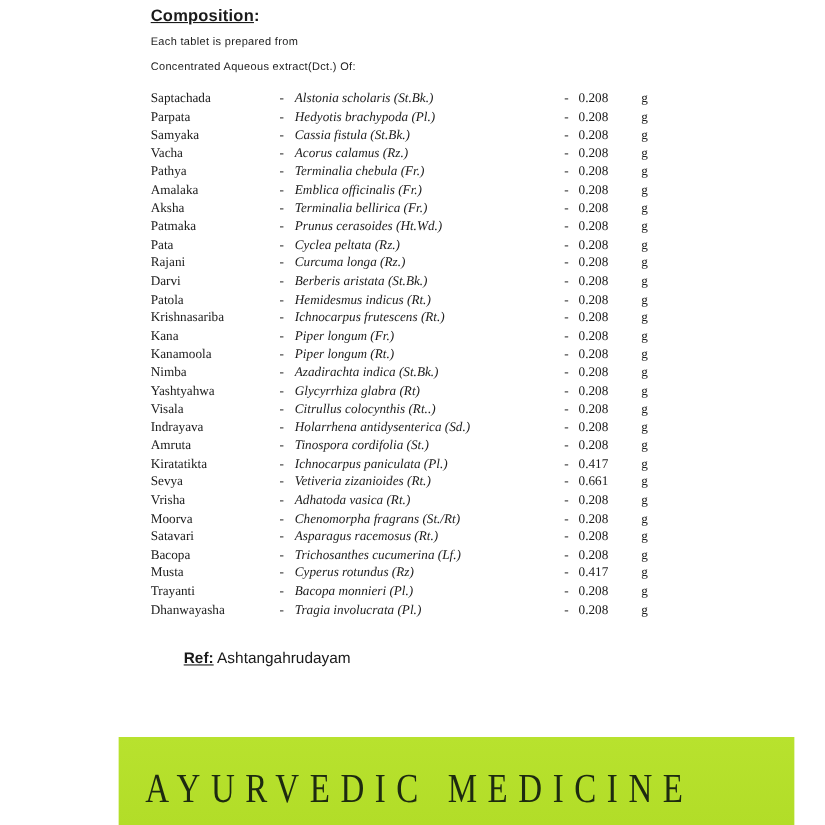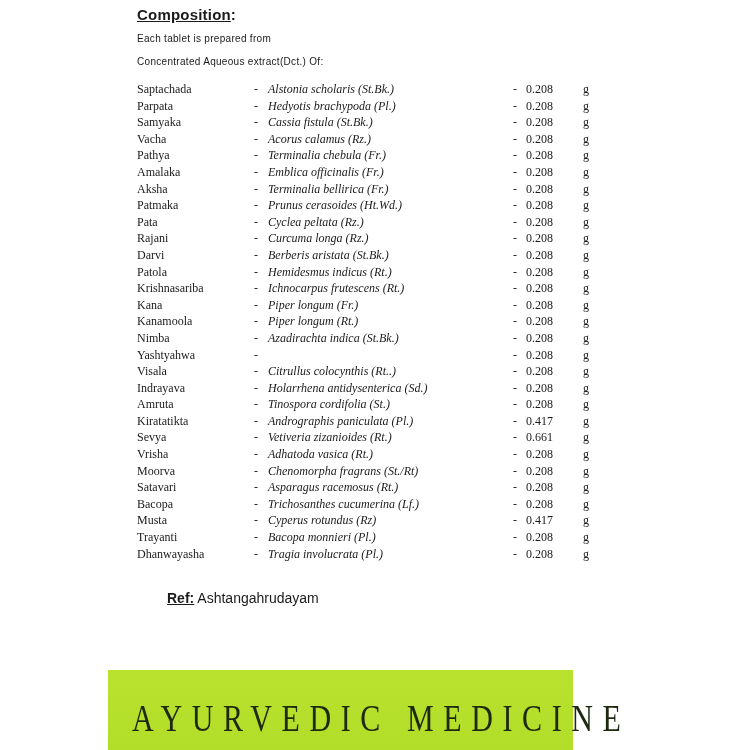--- a/index.html
+++ b/index.html
@@ -38,21 +38,21 @@
     .row .dash2 { position: absolute; left: 376px; }
     .row .qty { position: absolute; left: 389px; }
     .row .unit { position: absolute; left: 446px; }
     .ref {
       position: absolute; left: 130px; top: 590px;
       font-size: 14px;
     }
     .ref .ref-label { font-weight: bold; text-decoration: underline; padding-left: 37px; }
     .banner {
       position: absolute; left: 108px; top: 670px;
-      width: 465px; height: 80px;
+      width: 614px; height: 80px;
       background: #b5e02a;
       background-image: linear-gradient(180deg, #b8e22e 0%, #b2dd28 100%);
     }
     .banner-text {
       position: absolute; left: 24px; top: 27px;
       font-family: "Liberation Serif", serif;
       font-size: 30px; color: #1d2a10;
       letter-spacing: 9.6px;
       transform: scaleY(1.25);
       transform-origin: left top;
@@ -192,20 +192,21 @@
       <span class="name">Nimba</span>
       <span class="dash1">-</span>
       <span class="botanical">Azadirachta indica (St.Bk.)</span>
       <span class="dash2">-</span>
       <span class="qty">0.208</span>
       <span class="unit">g</span>
     </div>
     <div class="row">
       <span class="name">Yashtyahwa</span>
       <span class="dash1">-</span>
+      <span class="botanical">Glycyrrhiza glabra (Rt)</span>
       <span class="dash2">-</span>
       <span class="qty">0.208</span>
       <span class="unit">g</span>
     </div>
     <div class="row">
       <span class="name">Visala</span>
       <span class="dash1">-</span>
       <span class="botanical">Citrullus colocynthis (Rt..)</span>
       <span class="dash2">-</span>
       <span class="qty">0.208</span>
@@ -223,21 +224,21 @@
       <span class="name">Amruta</span>
       <span class="dash1">-</span>
       <span class="botanical">Tinospora cordifolia (St.)</span>
       <span class="dash2">-</span>
       <span class="qty">0.208</span>
       <span class="unit">g</span>
     </div>
     <div class="row">
       <span class="name">Kiratatikta</span>
       <span class="dash1">-</span>
-      <span class="botanical">Andrographis paniculata (Pl.)</span>
+      <span class="botanical">Ichnocarpus paniculata (Pl.)</span>
       <span class="dash2">-</span>
       <span class="qty">0.417</span>
       <span class="unit">g</span>
     </div>
     <div class="row">
       <span class="name">Sevya</span>
       <span class="dash1">-</span>
       <span class="botanical">Vetiveria zizanioides (Rt.)</span>
       <span class="dash2">-</span>
       <span class="qty">0.661</span>

